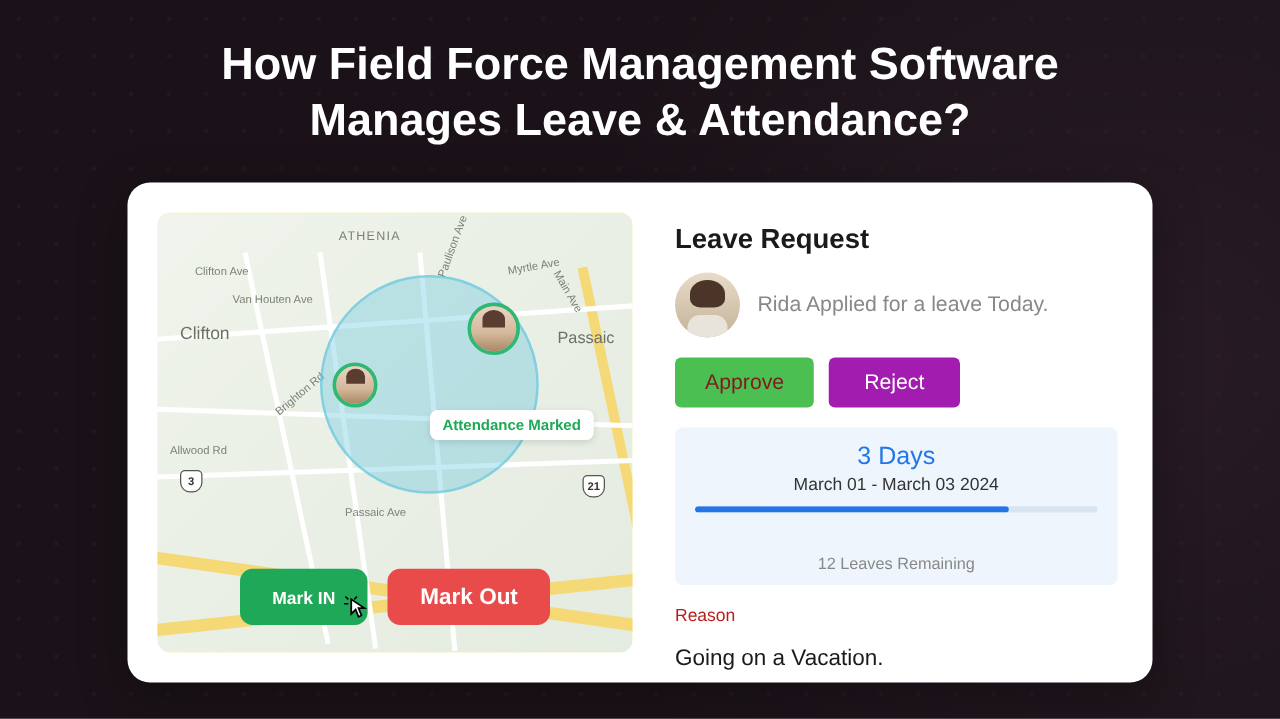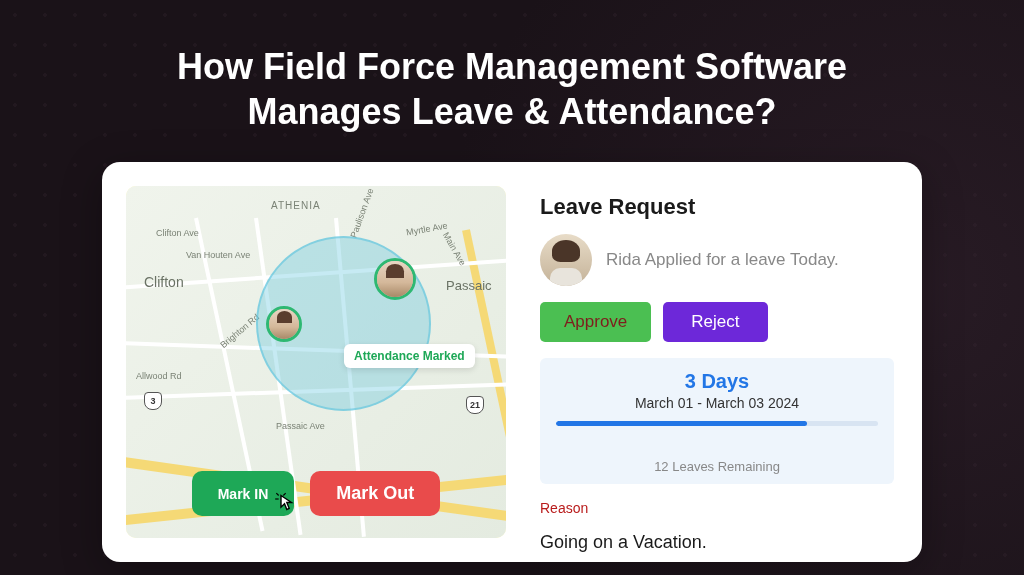--- a/index.html
+++ b/index.html
@@ -20,21 +20,21 @@
       flex-direction: column;
       align-items: center;
       overflow: hidden;
     }
     
     .headline {
       color: #ffffff;
       font-size: 36px;
       font-weight: 700;
       text-align: center;
-      margin-top: 44px;
+      margin-top: 28px;
       line-height: 1.25;
     }
     
     .card {
       background: #ffffff;
       border-radius: 18px;
       width: 820px;
       height: 400px;
       margin-top: 28px;
       display: flex;
@@ -268,42 +268,42 @@
       color: #7f1d1d;
       border: none;
       padding: 10px 24px;
       border-radius: 5px;
       font-size: 17px;
       font-weight: 500;
       cursor: pointer;
     }
     
     .btn-reject {
-      background: #6d28d9;
+      background: #a21caf;
       color: #ffffff;
       border: none;
       padding: 10px 28px;
       border-radius: 5px;
       font-size: 17px;
       font-weight: 500;
       cursor: pointer;
     }
     
     .info-box {
       background: #eef5fc;
       border-radius: 6px;
       padding: 12px 16px 10px;
       text-align: center;
       margin-bottom: 16px;
     }
     
     .days-count {
       color: #2276e6;
       font-size: 20px;
-      font-weight: 700;
+      font-weight: 400;
       margin-bottom: 2px;
     }
     
     .date-range {
       color: #333;
       font-size: 14px;
       font-weight: 500;
       margin-bottom: 10px;
     }
     

